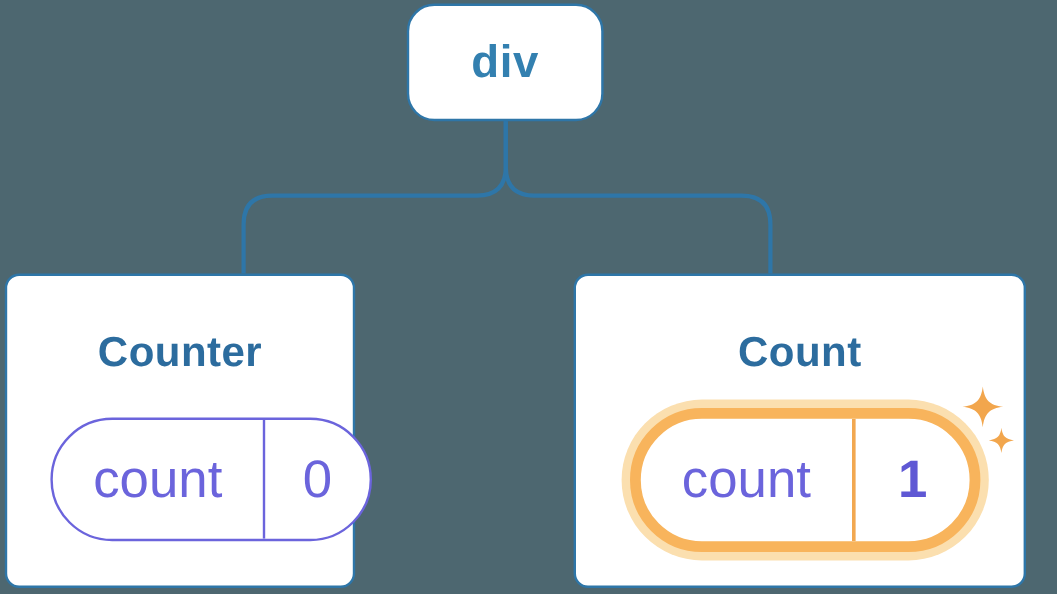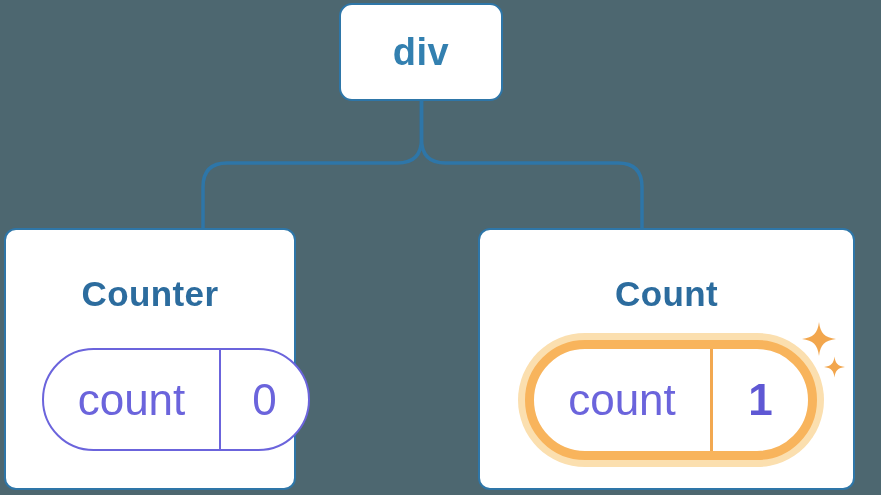--- a/index.html
+++ b/index.html
@@ -19,21 +19,21 @@
     width: 881px; height: 495px;
     pointer-events: none;
   }
 
   .root-node {
     position: absolute;
     left: 339px; top: 3px;
     width: 164px; height: 98px;
     background: #FFFFFF;
     border: 2.5px solid #2E76A8;
-    border-radius: 13px;
+    border-radius: 23px;
     box-sizing: border-box;
     display: flex;
     align-items: center;
     justify-content: center;
   }
   .root-node .root-label {
     font-size: 38px;
     font-weight: 600;
     color: #3380B0;
     letter-spacing: 0.5px;

